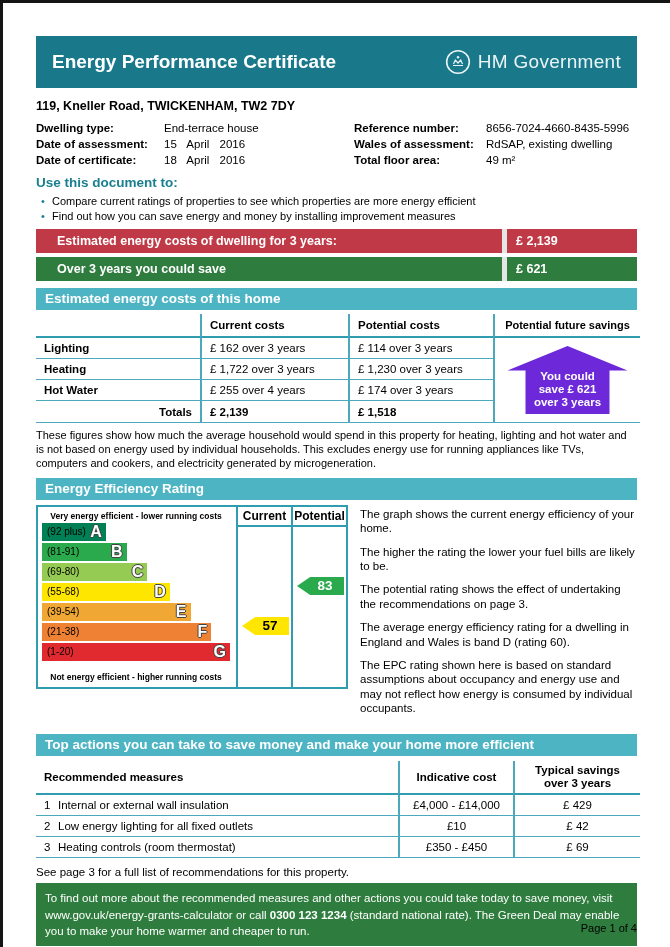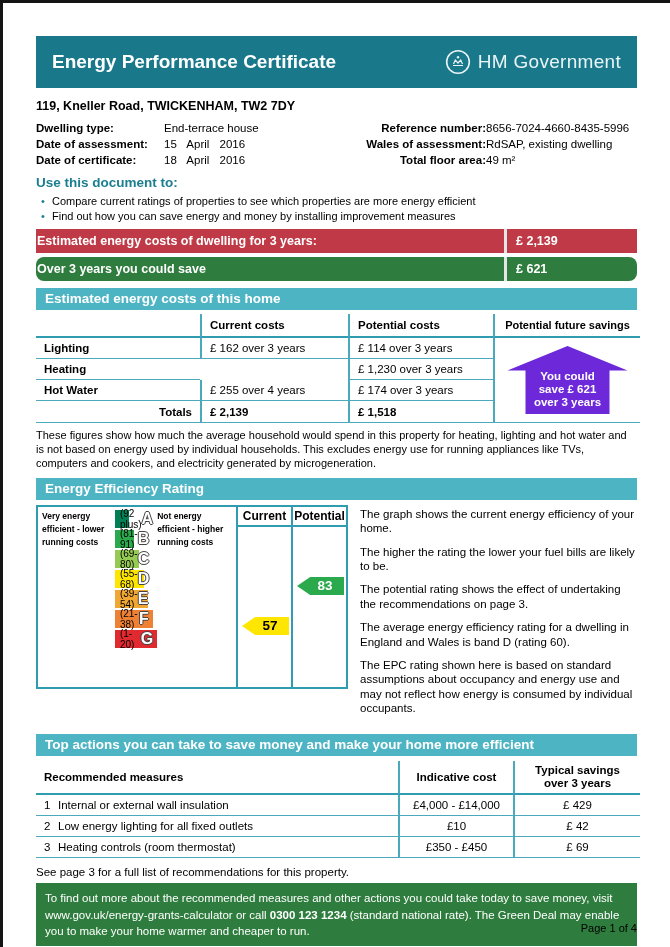--- a/index.html
+++ b/index.html
@@ -18,32 +18,32 @@
 
   .address { font-weight:bold; font-size:12.5px; margin-top:11px; }
 
   
   .details { display:flex; margin-top:7px; font-size:11.5px; }
   #details-left { width:318px; }
   #details-right { flex:1; }
   .detail-row { display:flex; height:16px; align-items:center; }
   .detail-label { font-weight:bold; }
   #details-left .detail-label { width:128px; }
-  #details-right .detail-label { width:132px;text-align:right; }
+  #details-right .detail-label { width:132px; }
   .spread { word-spacing:7px; }
 
   .use-heading { color:#1a7f8e; font-weight:bold; font-size:13.5px; margin-top:7px; }
   #bullets { margin-top:4px; font-size:11px; }
   .bullet-row { display:flex; line-height:14.5px; }
   .bullet-dot { color:#1a7f8e; width:16px; padding-left:5px; }
 
   
   #cost-bars { margin-top:6px; }
   .cost-bar { height:24px; display:flex; color:#fff; font-weight:bold; font-size:12.5px; margin-bottom:4px; }
-  .cost-bar-label { flex:1; display:flex; align-items:center; padding-left:1px; border-right:3px solid #e5e5e5; }
+  .cost-bar-label { flex:1; display:flex; align-items:center; padding-left:1px; border-right:5px solid #e5e5e5;margin-left:20px; }
   .cost-bar-value { width:130px; display:flex; align-items:center; padding-left:9px; }
 
   .section-bar { background:#4db4c4; color:#fff; font-weight:bold; font-size:13.5px;
                  height:22px; line-height:22px; padding-left:9px; margin-top:7px; }
 
   
   #costs-table { display:grid; grid-template-columns:164px 148px 145px 147px; font-size:11.5px; margin-top:4px; }
   .ct-cell { border-bottom:1px solid #4aa9bb; display:flex; align-items:center; padding:0 8px; height:21px; }
   .ct-head { height:24px; font-weight:bold; border-bottom:2px solid #2f9cb0; }
   .c0 { grid-column:1; } .c1 { grid-column:2; } .c2 { grid-column:3; } .c3 { grid-column:4; }
@@ -58,21 +58,21 @@
            clip-path:polygon(50% 0,100% 36%,85% 36%,85% 100%,15% 100%,15% 36%,0 36%);
            display:flex; flex-direction:column; align-items:center; justify-content:flex-end;
            padding-bottom:5px; text-align:center; }
   .house-line { line-height:13px; }
 
   .note { font-size:11px; line-height:1.27; margin-top:6px; }
 
   
   .rating-flex { display:flex; gap:12px; margin-top:5px; }
   .chart { width:312px; height:184px; border:2px solid #2f9cb0; display:flex; }
-  .chart-left { flex:1; padding:3px 6px 3px 4px; display:flex; flex-direction:row; }
+  .chart-left { flex:1; padding:3px 6px 3px 4px; display:flex; flex-direction:column;text-align:center; }
   .eff-label { font-size:8.5px; font-weight:bold; height:13px; line-height:13px; }
   #bands { flex:1; }
   .band { height:18px; margin-bottom:2px; display:flex; align-items:center;
           justify-content:space-between; padding-left:5px; }
   .band-range { font-size:10px; color:#000; }
   .band-letter { font-size:16px; font-weight:bold; color:#fff; line-height:1; padding-right:4px;
                  text-shadow:-1px 0 0 #444, 1px 0 0 #444, 0 -1px 0 #444, 0 1px 0 #444; }
   .rating-col { width:55px; border-left:2px solid #2f9cb0; display:flex; flex-direction:column; }
   .rating-col-head { height:20px; border-bottom:2px solid #2f9cb0; font-weight:bold; font-size:12px;
                      display:flex; align-items:center; justify-content:center; }
@@ -162,21 +162,21 @@
         <span class="bullet-dot">•</span>
         <span class="bullet-text">Find out how you can save energy and money by installing improvement measures</span>
       </div>
     </div>
 
   <div id="cost-bars">
       <div class="cost-bar" style="background: rgb(191, 58, 70);">
         <div class="cost-bar-label">Estimated energy costs of dwelling for 3 years:</div>
         <div class="cost-bar-value">£ 2,139</div>
       </div>
-      <div class="cost-bar" style="background: rgb(46, 125, 62); border-radius: 8px;">
+      <div class="cost-bar" style="background: rgb(46, 125, 62);">
         <div class="cost-bar-label">Over 3 years you could save</div>
         <div class="cost-bar-value">£ 621</div>
       </div>
     </div>
 
   <div class="section-bar">Estimated energy costs of this home</div>
 
   <div id="costs-table">
       <div class="ct-cell ct-head c0"></div>
       <div class="ct-cell ct-head c1">Current costs</div>
@@ -186,20 +186,21 @@
         <div class="house" style="background: #6d28d9;">
           <div class="house-line">You could</div>
           <div class="house-line">save £ 621</div>
           <div class="house-line">over 3 years</div>
         </div>
       </div>
       <div class="ct-cell ct-name c0">Lighting</div>
       <div class="ct-cell c1">£ 162 over 3 years</div>
       <div class="ct-cell c2">£ 114 over 3 years</div>
       <div class="ct-cell ct-name c0">Heating</div>
+      <div class="ct-cell c1">£ 1,722 over 3 years</div>
       <div class="ct-cell c2">£ 1,230 over 3 years</div>
       <div class="ct-cell ct-name c0">Hot Water</div>
       <div class="ct-cell c1">£ 255 over 4 years</div>
       <div class="ct-cell c2">£ 174 over 3 years</div>
       <div class="ct-cell ct-total-label c0">Totals</div>
       <div class="ct-cell ct-bold c1">£ 2,139</div>
       <div class="ct-cell ct-bold c2">£ 1,518</div>
     </div>
 
   <div class="note">These figures show how much the average household would spend in this property for heating, lighting and hot water and is not based on energy used by individual households. This excludes energy use for running appliances like TVs, computers and cookers, and electricity generated by microgeneration.</div>

